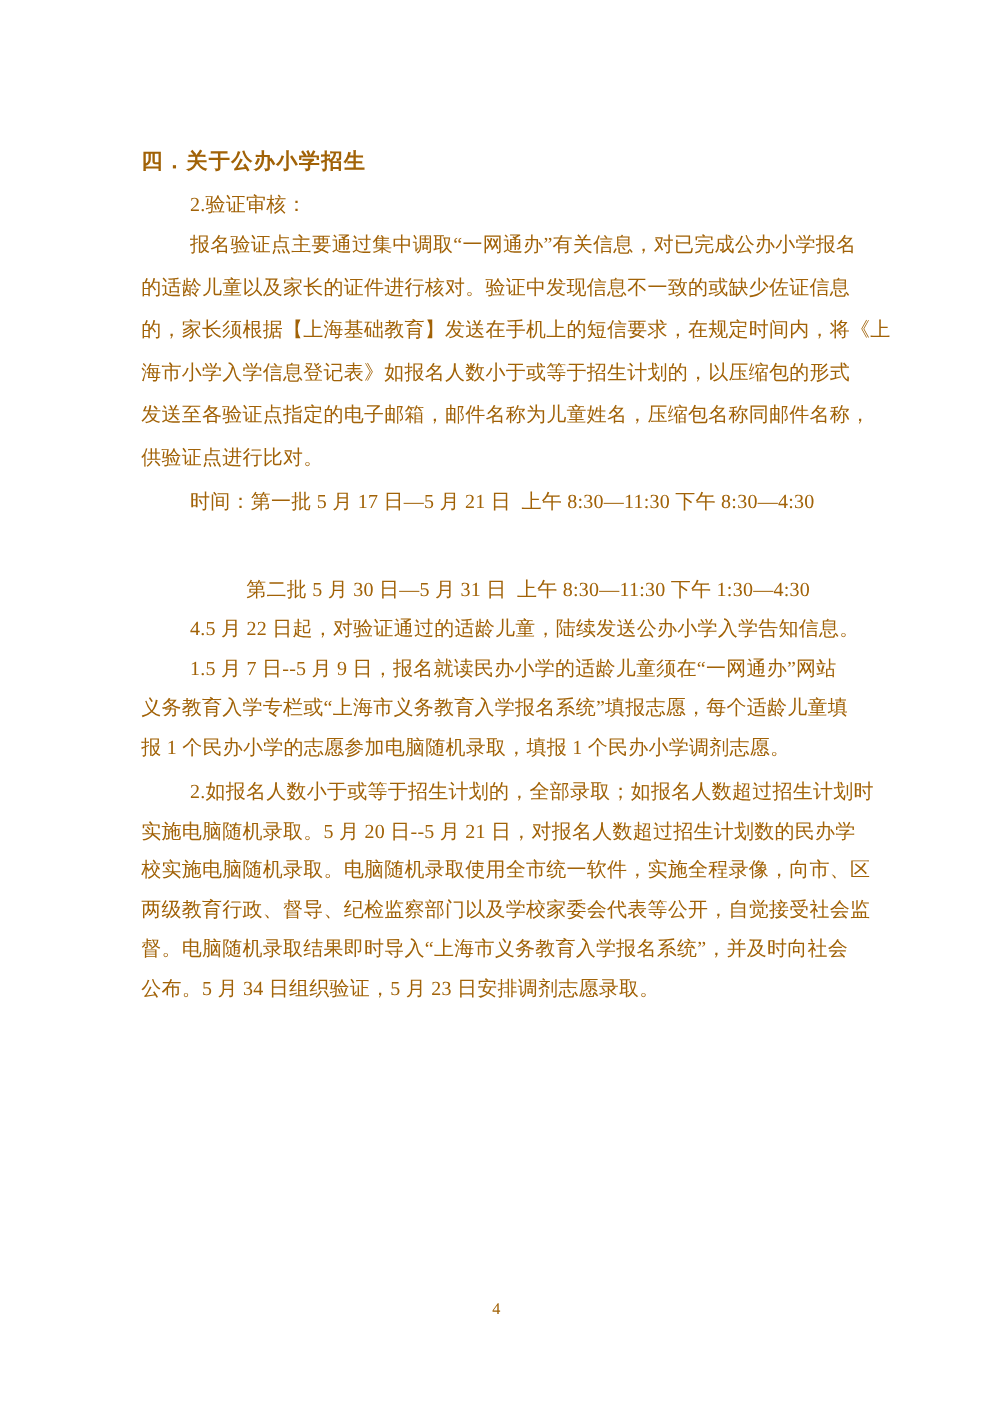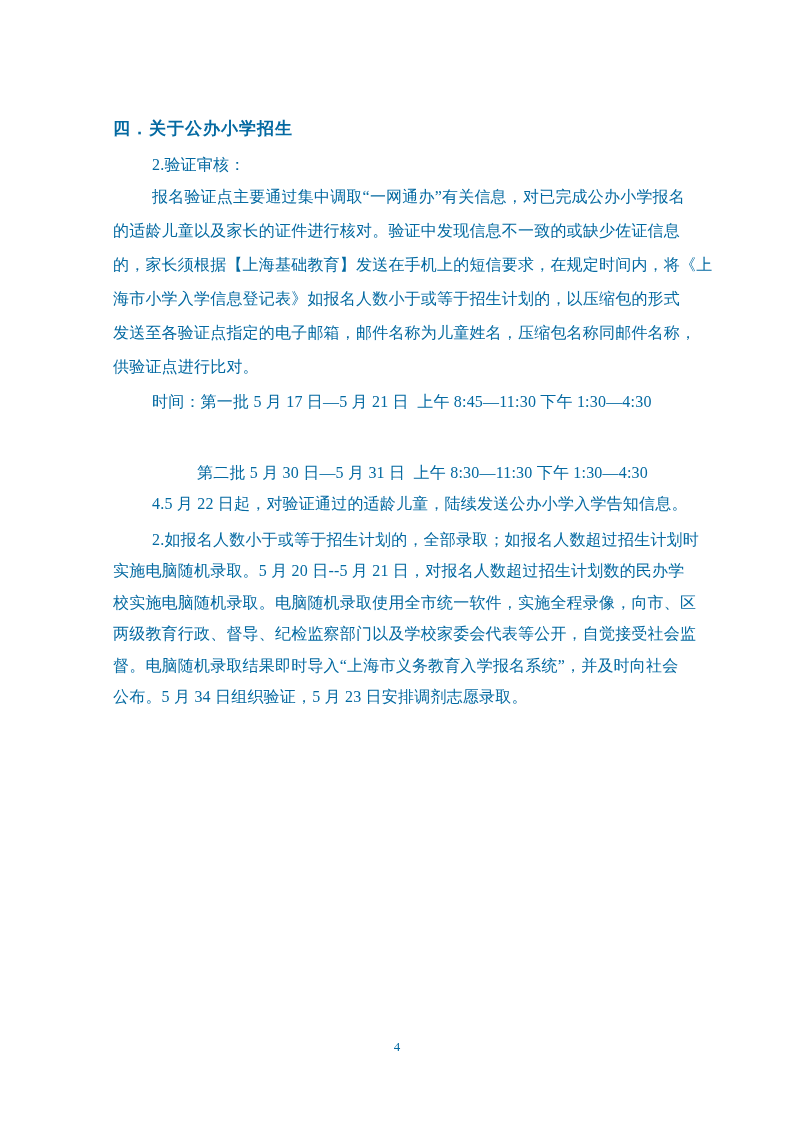--- a/index.html
+++ b/index.html
@@ -6,21 +6,21 @@
     margin: 0;
     padding: 0;
     background: #ffffff;
   }
   .page {
     position: relative;
     width: 794px;
     height: 1123px;
     background: #ffffff;
     overflow: hidden;
-    color: #0369a1;
+    color: #a16207;
     font-family: "Liberation Serif", "DejaVu Serif", serif;
   }
   .content {
     position: absolute;
     left: 113px;
     top: 113px;
     width: 600px;
   }
   .heading {
     margin: 0;
@@ -65,28 +65,31 @@
 
     <p class="para indent mt4">2.验证审核：</p>
 
     <p class="para indent lh34">报名验证点主要通过集中调取“一网通办”有关信息，对已完成公办小学报名
 的适龄儿童以及家长的证件进行核对。验证中发现信息不一致的或缺少佐证信息
 的，家长须根据【上海基础教育】发送在手机上的短信要求，在规定时间内，将《上
 海市小学入学信息登记表》如报名人数小于或等于招生计划的，以压缩包的形式
 发送至各验证点指定的电子邮箱，邮件名称为儿童姓名，压缩包名称同邮件名称，
 供验证点进行比对。</p>
 
-    <p class="para indent mt2">时间：第一批 5 月 17 日—5 月 21 日  上午 8:45—11:30 下午 1:30—4:30</p>
+    <p class="para indent mt2">时间：第一批 5 月 17 日—5 月 21 日  上午 8:30—11:30 下午 8:30—4:30</p>
 
     <p class="para time2">第二批 5 月 30 日—5 月 31 日  上午 8:30—11:30 下午 1:30—4:30</p>
 
 
     <p class="para indent">4.5 月 22 日起，对验证通过的适龄儿童，陆续发送公办小学入学告知信息。</p>
 
 
+    <p class="para indent">1.5 月 7 日--5 月 9 日，报名就读民办小学的适龄儿童须在“一网通办”网站
+义务教育入学专栏或“上海市义务教育入学报名系统”填报志愿，每个适龄儿童填
+报 1 个民办小学的志愿参加电脑随机录取，填报 1 个民办小学调剂志愿。</p>
 
     <p class="para indent mt4">2.如报名人数小于或等于招生计划的，全部录取；如报名人数超过招生计划时
 实施电脑随机录取。5 月 20 日--5 月 21 日，对报名人数超过招生计划数的民办学
 校实施电脑随机录取。电脑随机录取使用全市统一软件，实施全程录像，向市、区
 两级教育行政、督导、纪检监察部门以及学校家委会代表等公开，自觉接受社会监
 督。电脑随机录取结果即时导入“上海市义务教育入学报名系统”，并及时向社会
 公布。5 月 34 日组织验证，5 月 23 日安排调剂志愿录取。</p>
 
   </div>
 

